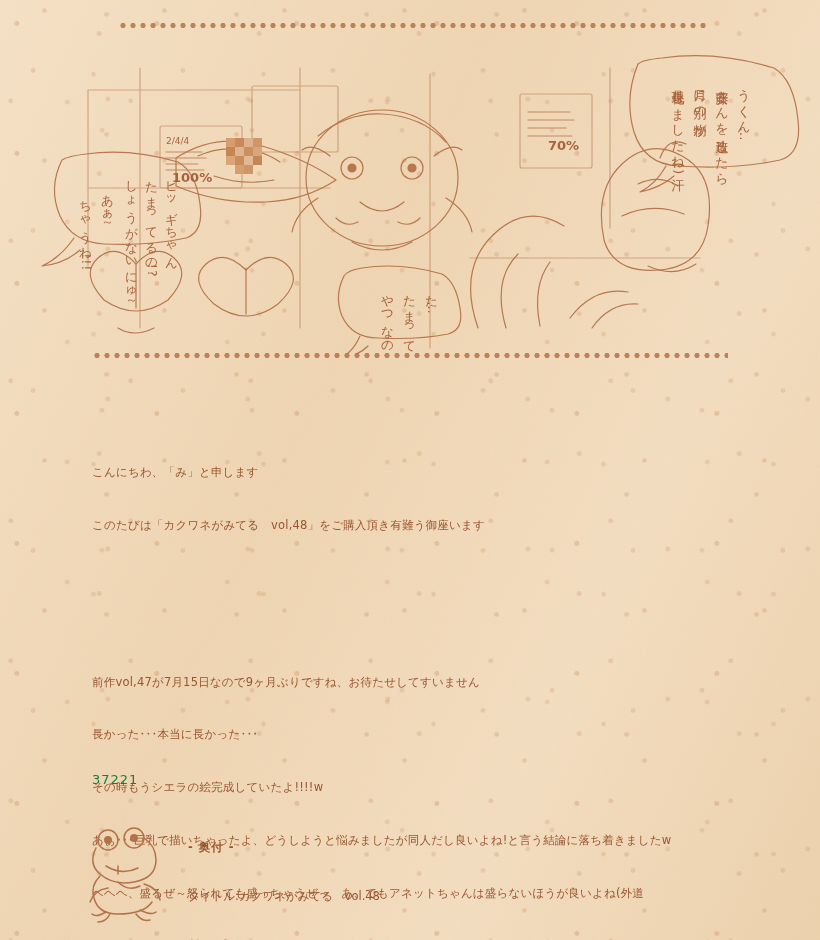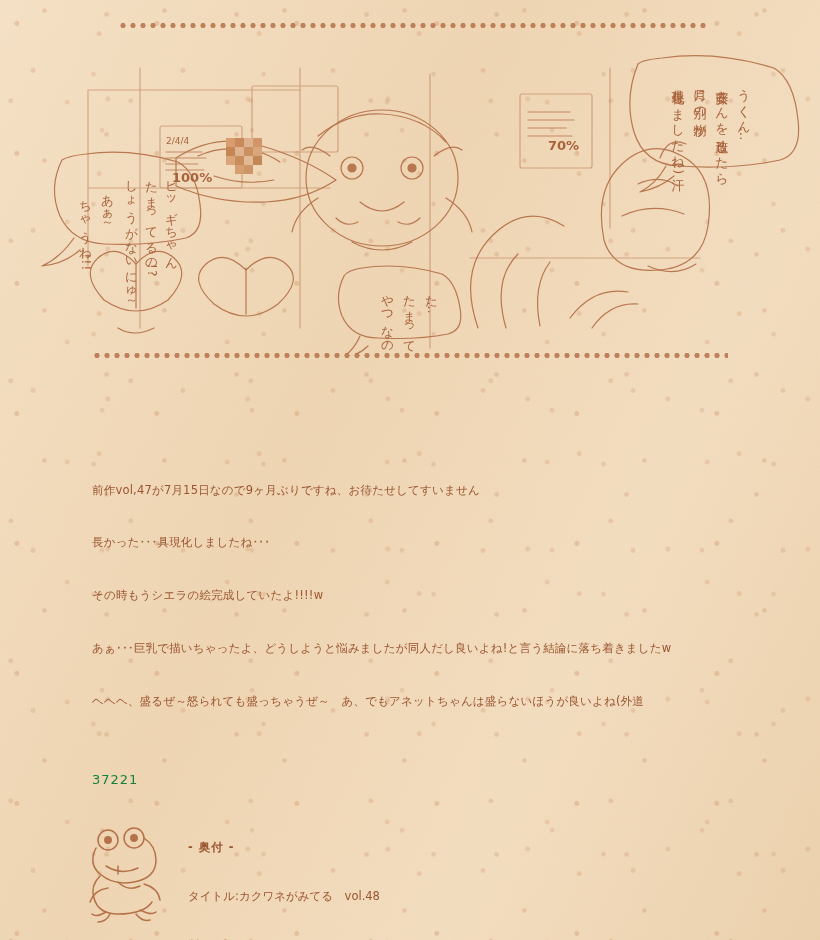--- a/index.html
+++ b/index.html
@@ -270,24 +270,28 @@
           <text x="388" y="258" writing-mode="tb">やつなのかな</text>
         </g>
       </g>
     </svg>
   </div>
 
   <div class="dotrule" id="rule-mid"></div>
 
   <div class="body-text">
 
+    <p class="para">
+      <span class="line">こんにちわ、「み」と申します</span>
+      <span class="line">このたびは「カクワネがみてる　vol,48」をご購入頂き有難う御座います</span>
+    </p>
 
     <p class="para">
       <span class="line">前作vol,47が7月15日なので9ヶ月ぶりですね、お待たせしてすいません</span>
-      <span class="line">長かった･･･具現化しましたね･･･</span>
+      <span class="line">長かった･･･本当に長かった･･･</span>
       <span class="line">その時もうシエラの絵完成していたよ!!!!w</span>
       <span class="line">あぁ･･･巨乳で描いちゃったよ、どうしようと悩みましたが同人だし良いよね!と言う結論に落ち着きましたw</span>
       <span class="line">ヘヘヘ、盛るぜ～怒られても盛っちゃうぜ～　あ、でもアネットちゃんは盛らないほうが良いよね(外道</span>
     </p>
 
     
 
     
 
     

